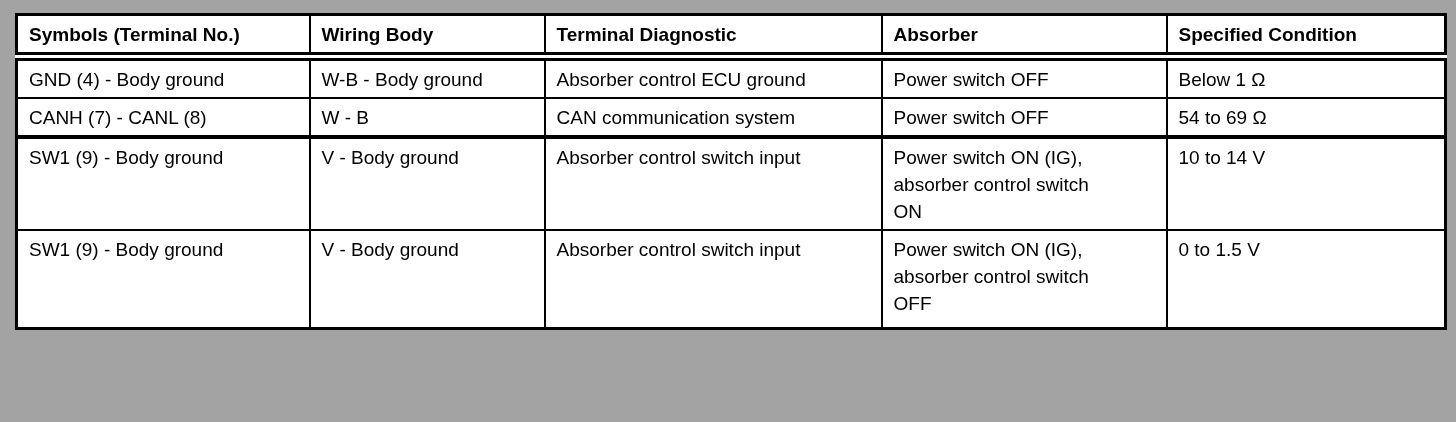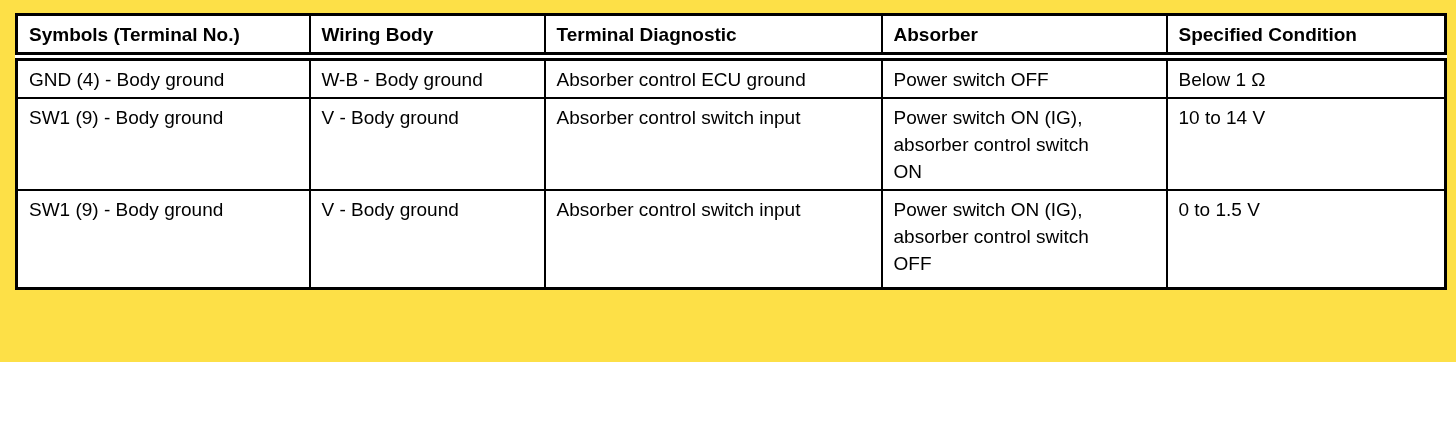--- a/index.html
+++ b/index.html
@@ -10,22 +10,22 @@
   body {
     width: 1456px;
     height: 422px;
     font-family: "Liberation Sans", sans-serif;
     color: #000000;
     overflow: hidden;
   }
   .page {
     position: relative;
     width: 1456px;
-    height: 362px;
-    background: #fde047;
+    height: 422px;
+    background: #a3a3a3;
   }
   table.spec-table {
     position: absolute;
     left: 15px;
     top: 13px;
     width: 1429px;
     border-collapse: collapse;
     table-layout: fixed;
     border: 3px solid #000000;
     background: #ffffff;
@@ -74,20 +74,27 @@
       </tr>
     </thead>
     <tbody>
       <tr class="row-h38">
         <td>GND (4) - Body ground</td>
         <td>W-B - Body ground</td>
         <td>Absorber control ECU ground</td>
         <td>Power switch OFF</td>
         <td>Below 1 Ω</td>
       </tr>
+      <tr class="row-h38 thick-bottom">
+        <td>CANH (7) - CANL (8)</td>
+        <td>W - B</td>
+        <td>CAN communication system</td>
+        <td>Power switch OFF</td>
+        <td>54 to 69 Ω</td>
+      </tr>
       <tr class="row-h92">
         <td>SW1 (9) - Body ground</td>
         <td>V - Body ground</td>
         <td>Absorber control switch input</td>
         <td>Power switch ON (IG),
 absorber control switch
 ON</td>
         <td>10 to 14 V</td>
       </tr>
       <tr class="row-h98">

